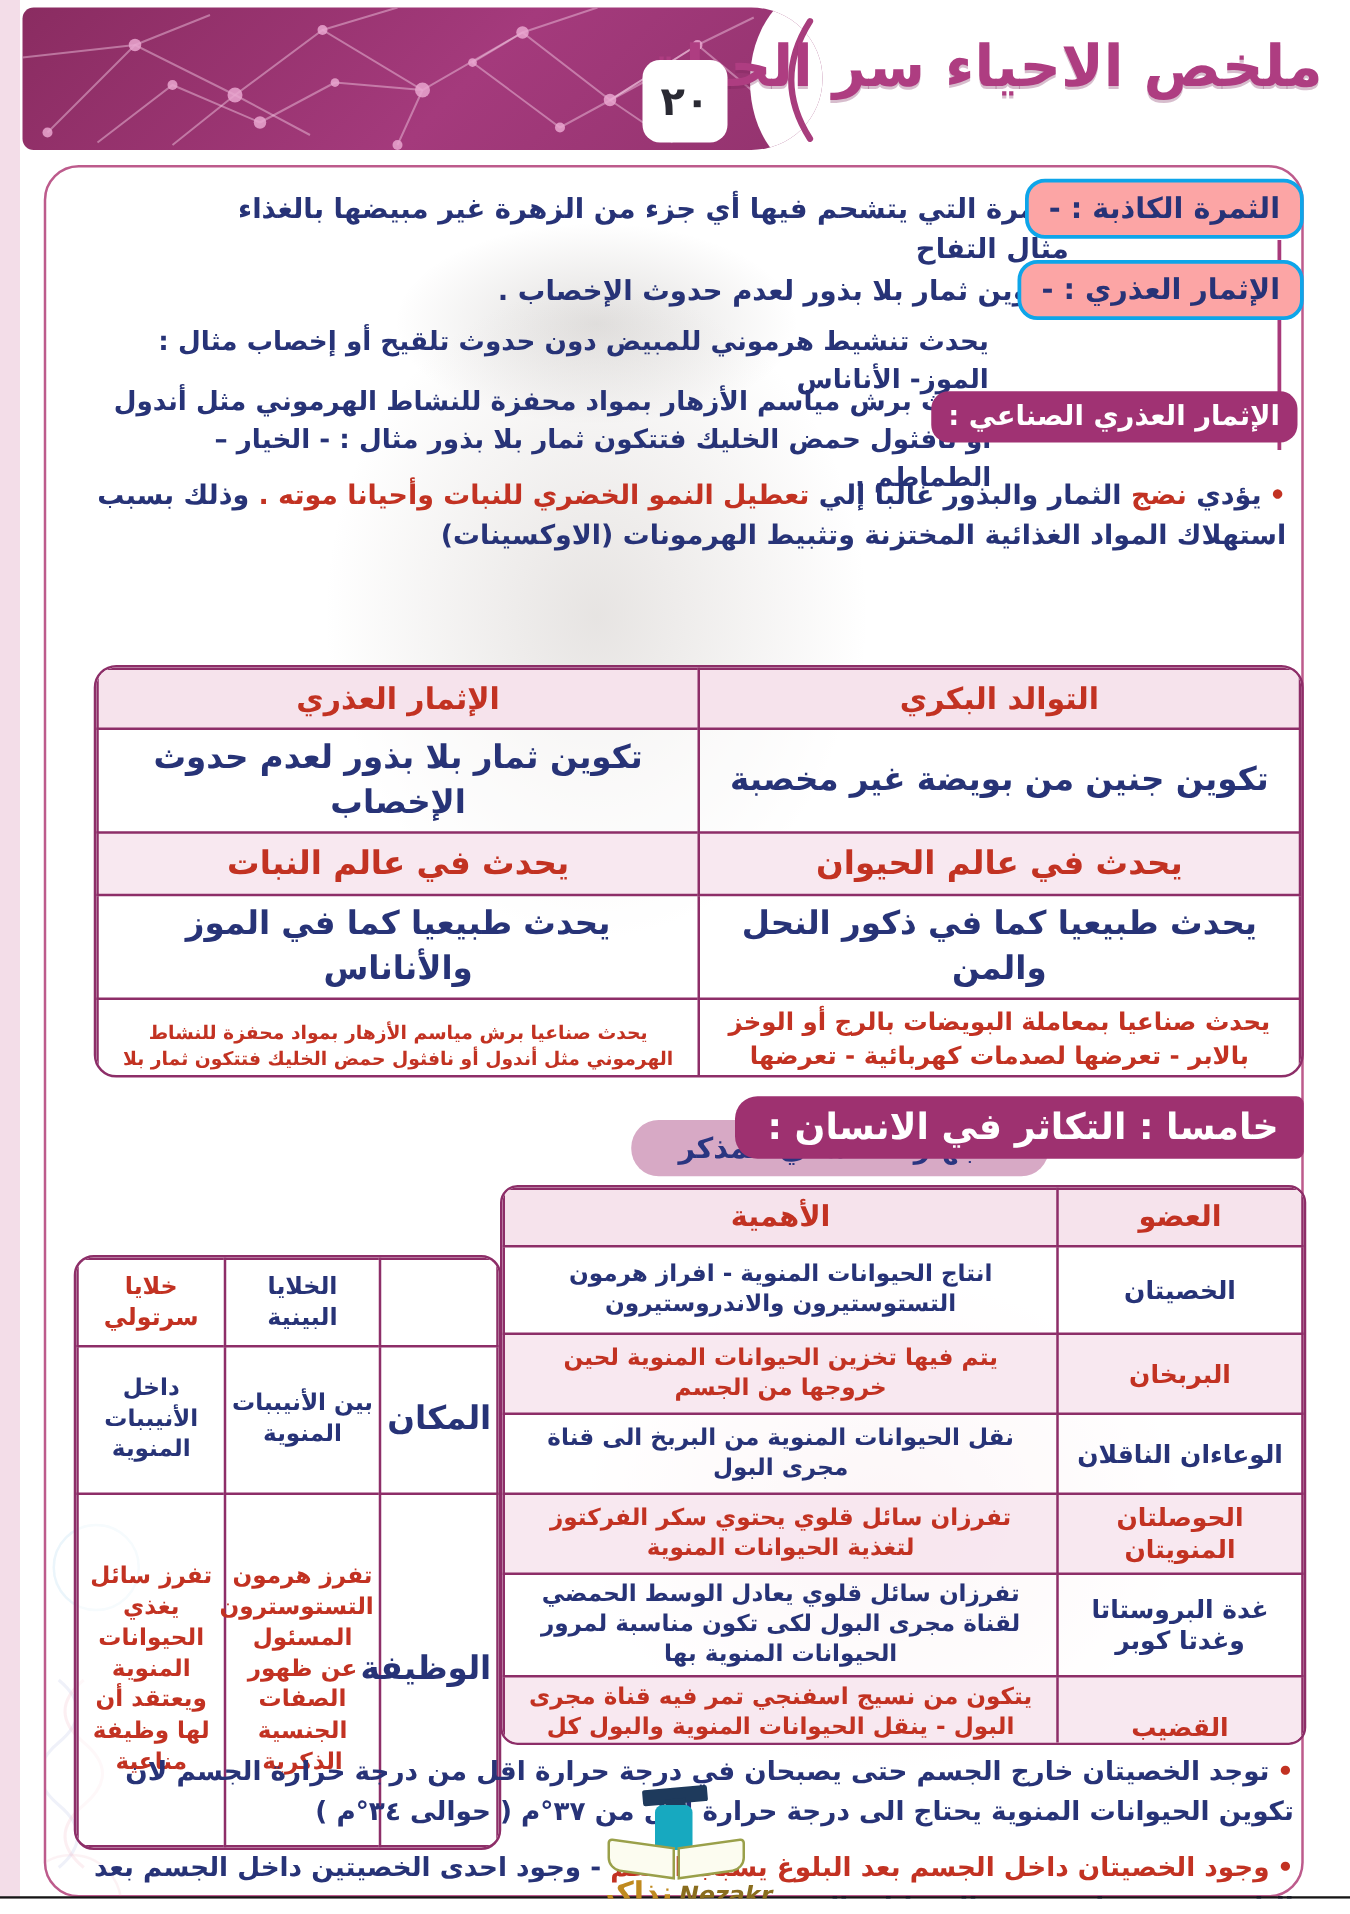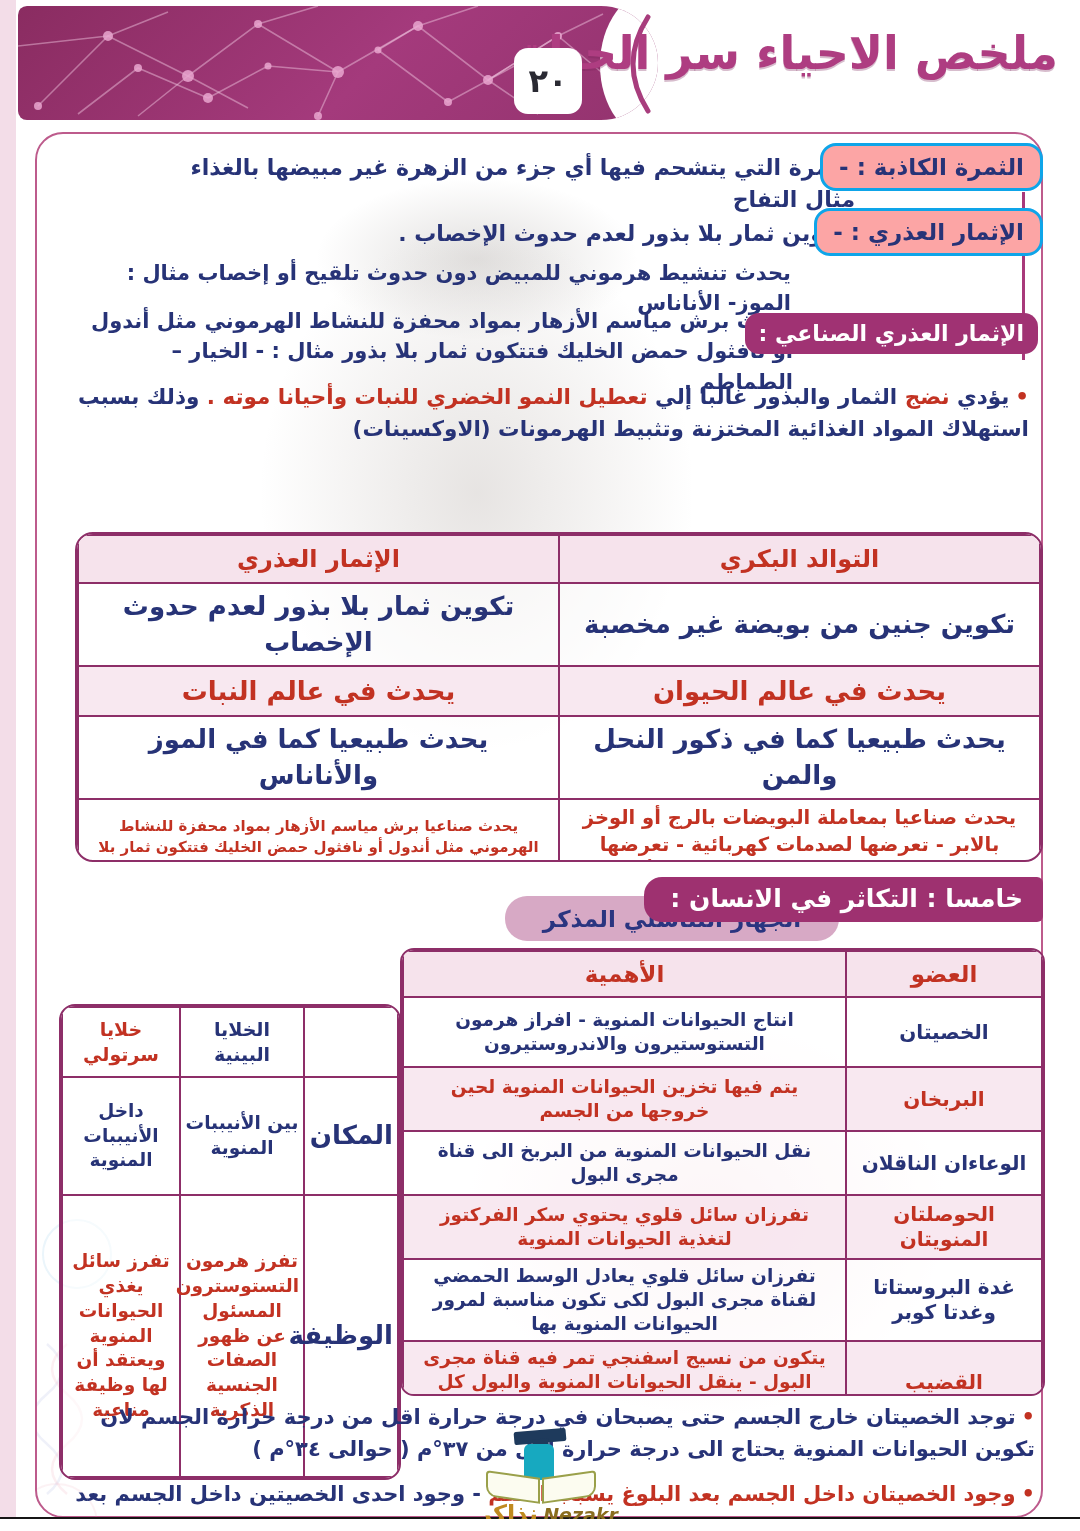--- a/index.html
+++ b/index.html
@@ -52,21 +52,21 @@
   th{background:#f6e3ec;color:#c23222;}
   .tbl-wrap{border:2.5px solid #8d2e68;border-radius:18px;overflow:hidden;background:rgba(255,255,255,0.55);}
   .tbl-wrap table th,.tbl-wrap table td{border-width:2px;}
   .pre{white-space:pre-line;}
   .row-pink{background:rgba(247,228,237,0.85);}
 
   .cmp{left:38px;top:398px;width:968px;height:330px;}
   .cmp th{font-size:24px;height:48px;}
   .cmp td{font-size:26px;line-height:1.4;}
 
-  .sec5-box{right:-2px;top:743px;background:#9e3170;color:#fff;font-size:25px;font-weight:bold;
+  .sec5-box{right:-2px;top:743px;background:#9e3170;color:#fff;font-size:29px;font-weight:bold;
     padding:7px 20px 9px 26px;border-radius:18px 6px 6px 18px;z-index:5;white-space:nowrap;}
   .sub-chip{left:468px;top:762px;width:334px;height:45px;background:#d7a9c5;border-radius:22px;z-index:4;
     display:flex;align-items:center;justify-content:center;color:#2a3580;font-size:23px;font-weight:bold;}
 
   .organs{left:363px;top:814px;width:645px;height:448px;}
   .organs th{font-size:23px;height:46px;}
   .organs .organ-cell{font-size:20px;line-height:1.25;padding:4px 6px;}
   .organs .imp-cell{font-size:18.5px;line-height:1.3;}
 
   .cells{left:22px;top:870px;width:342px;height:476px;}

